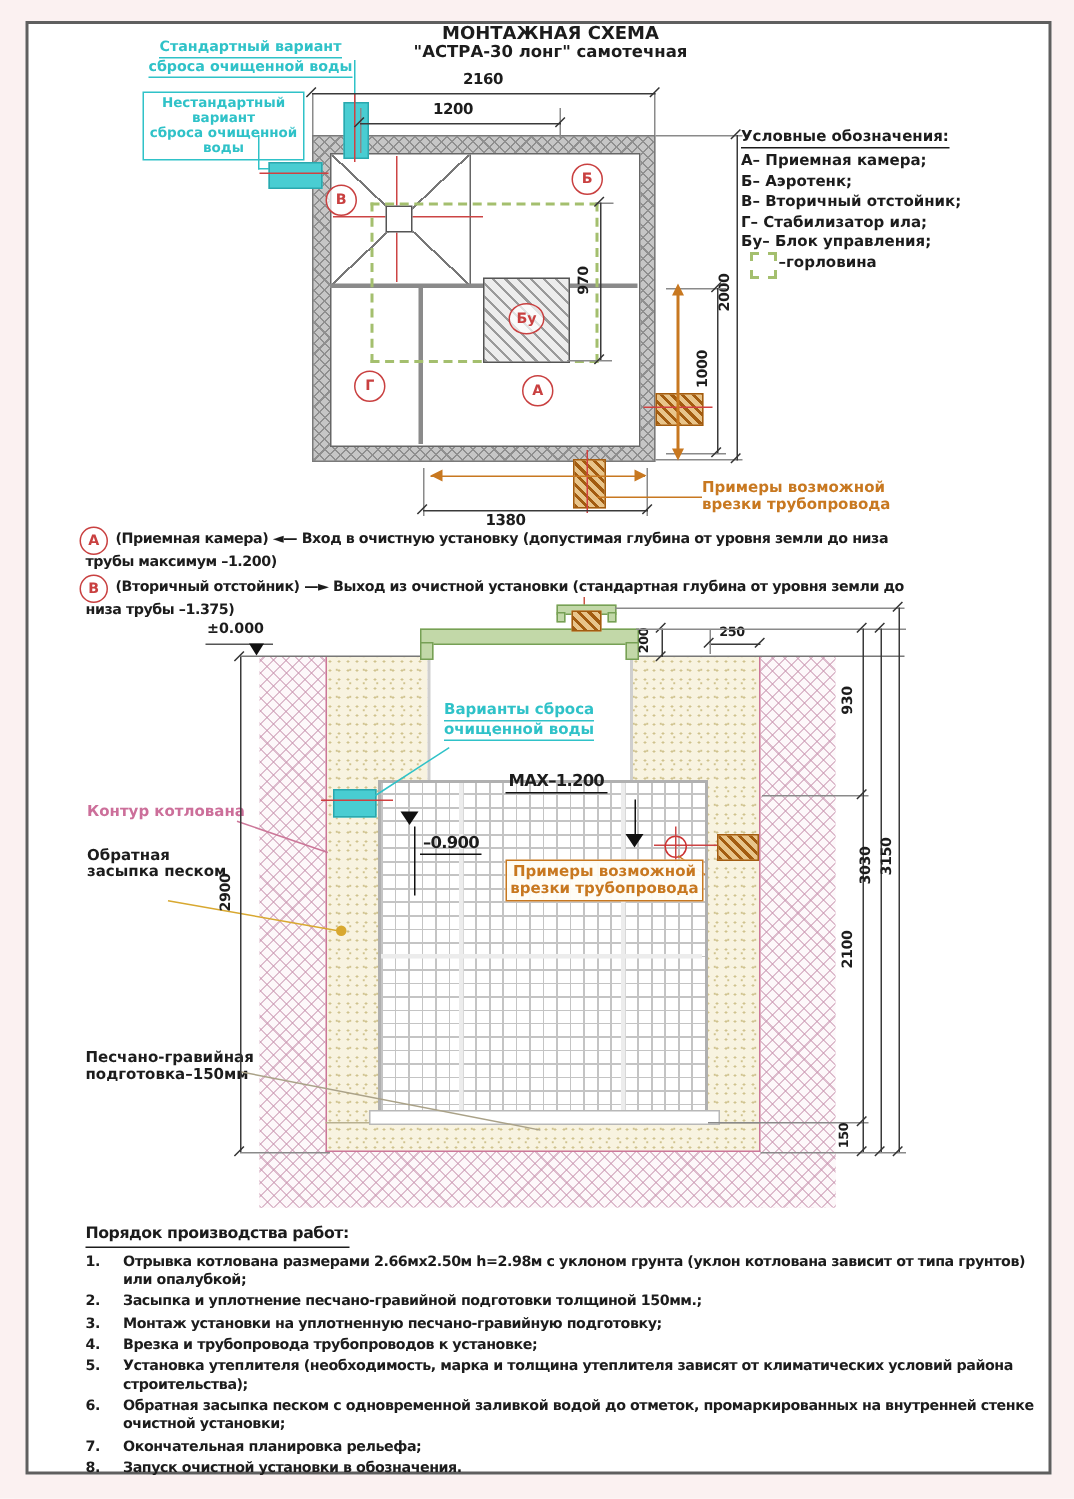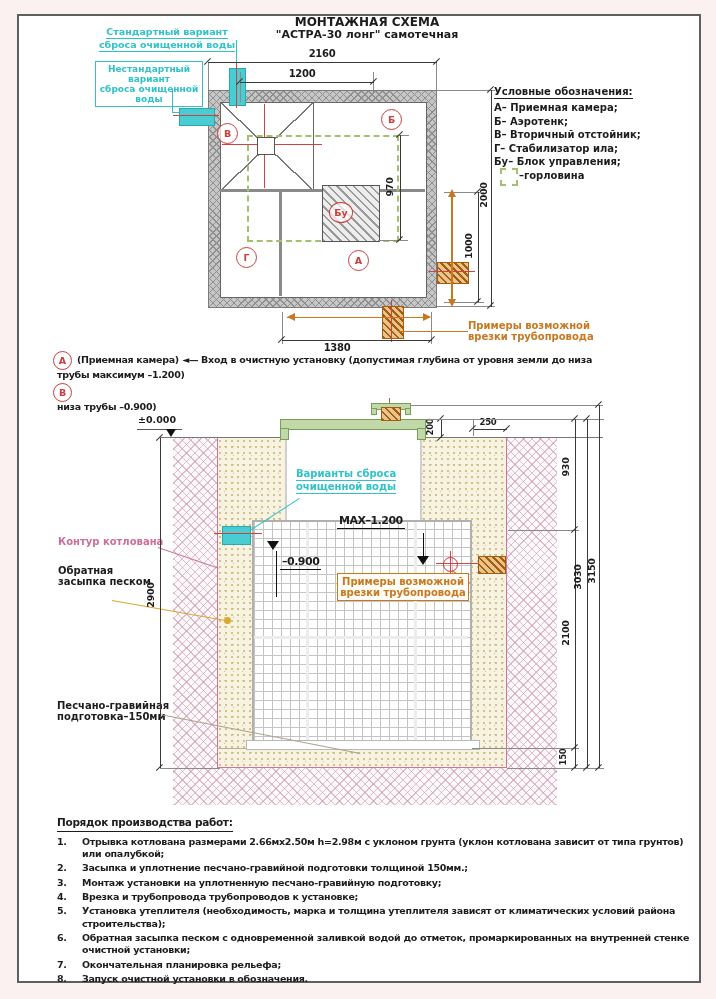--- a/index.html
+++ b/index.html
@@ -83,21 +83,21 @@
   <div class="a" style="left:279px;top:190px;width:2.5px;height:106px;background:#8a8a8a;"></div>
 
   <div class="a gdash" style="left:247px;top:135px;width:148px;height:103px;"></div>
 
   <div class="a buhatch" style="left:322px;top:185px;width:56px;height:55px;"></div>
 
   <div class="a tag" style="left:217px;top:123px;">В</div>
   <div class="a tag" style="left:381px;top:109px;">Б</div>
   <div class="a tag" style="left:236px;top:247px;">Г</div>
   <div class="a tag" style="left:348px;top:250px;">А</div>
-  <div class="a tag" style="left:329px;top:202px;width:22px;">Бу</div>
+  <div class="a tag" style="left:339px;top:202px;width:22px;">Бу</div>
 
   <div class="a cpipe" style="left:229px;top:68px;width:15px;height:36px;"></div>
   <div class="a" style="left:236px;top:62px;width:1px;height:46px;background:#d04040;"></div>
   <div class="a cpipe" style="left:179px;top:108px;width:34px;height:16px;"></div>
   <div class="a" style="left:173px;top:115px;width:46px;height:1px;background:#d04040;"></div>
   <div class="a ohatch" style="left:437px;top:262px;width:30px;height:20px;"></div>
   <div class="a" style="left:429px;top:271px;width:46px;height:1px;background:#d04040;"></div>
   <div class="a ohatch" style="left:382px;top:306px;width:20px;height:31px;"></div>
   <div class="a" style="left:391px;top:300px;width:1px;height:42px;background:#d04040;"></div>
 
@@ -162,21 +162,26 @@
   <div class="a txt" style="left:519px;top:170px;font-size:10px;">–горловина</div>
 
   <div class="a tag" style="left:53px;top:351px;width:17px;height:17px;">А</div>
   <div class="a txt small" style="left:77px;top:354px;">
     <span>(Приемная камера)</span>
     <span>◄—</span>
     <span>Вход в очистную установку (допустимая глубина от уровня земли до низа</span>
   </div>
   <div class="a txt small" style="left:57px;top:369px;">трубы максимум –1.200)</div>
   <div class="a tag" style="left:53px;top:383px;width:17px;height:17px;">В</div>
-  <div class="a txt small" style="left:57px;top:401px;">низа трубы –0.900)</div>
+  <div class="a txt small" style="left:77px;top:386px;">
+    <span>(Вторичный отстойник)</span>
+    <span>—►</span>
+    <span>Выход из очистной установки (стандартная глубина от уровня земли до</span>
+  </div>
+  <div class="a txt small" style="left:57px;top:401px;">низа трубы –1.375)</div>
 
   <div class="a sand" style="left:217px;top:438px;width:290px;height:330px;"></div>
   <div class="a ghatch" style="left:173px;top:438px;width:44px;height:367px;"></div>
   <div class="a ghatch" style="left:507px;top:438px;width:50px;height:367px;"></div>
   <div class="a ghatch" style="left:173px;top:768px;width:384px;height:37px;"></div>
 
   <div class="a" style="left:217px;top:438px;width:1px;height:330px;background:#cc7799;"></div>
   <div class="a" style="left:506px;top:438px;width:1px;height:330px;background:#cc7799;"></div>
   <div class="a" style="left:217px;top:767px;width:290px;height:1px;background:#cc7799;"></div>
 

